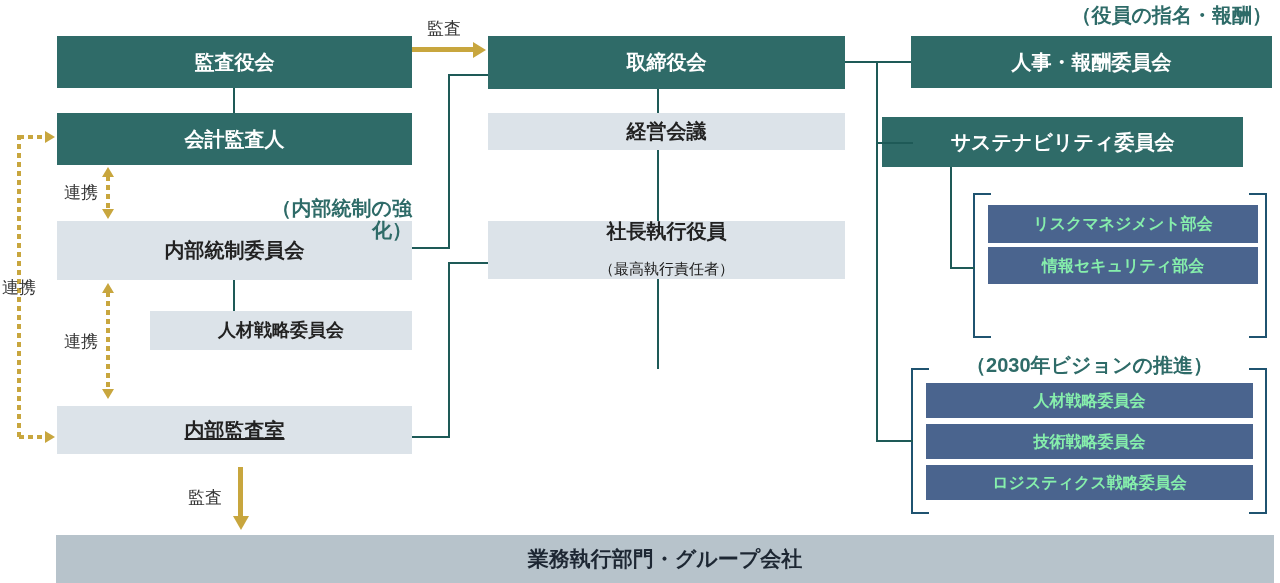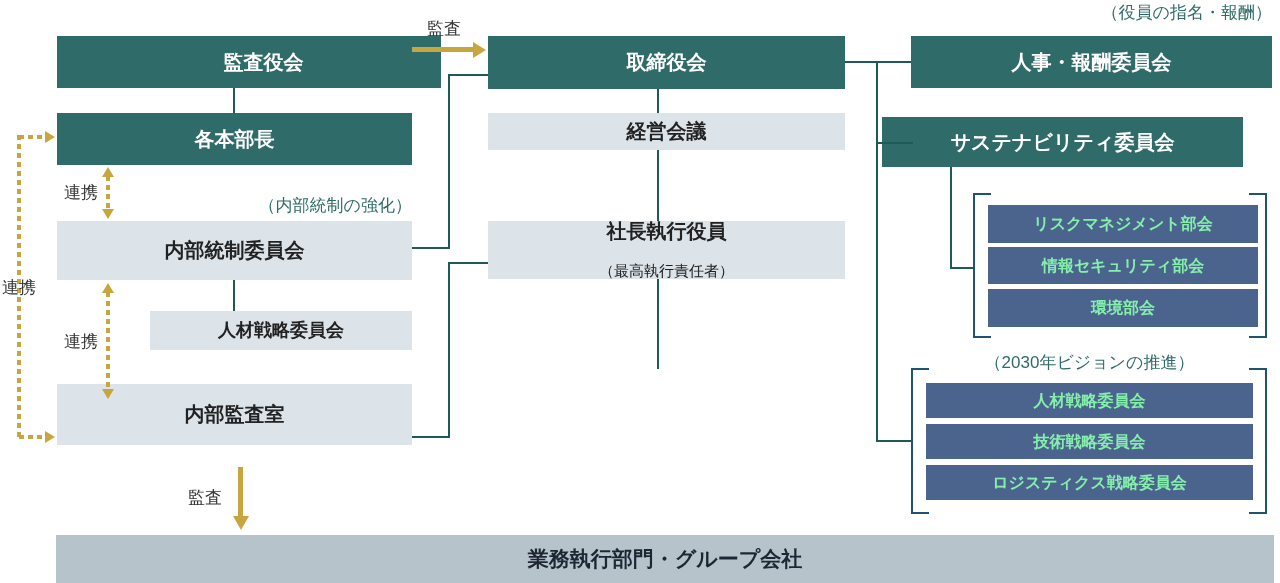--- a/index.html
+++ b/index.html
@@ -9,57 +9,57 @@
   }
   .box{
     position:absolute;display:flex;flex-direction:column;align-items:center;justify-content:center;
     text-align:center;font-weight:bold;line-height:1.25;
   }
   .teal{background:#2f6b68;color:#ffffff;font-size:20px;}
   .light{background:#dce3e9;color:#222222;font-size:20px;}
   .blue{background:#4a648e;color:#86efac;font-size:16px;}
   .bar{background:#b7c3cb;color:#1d2733;font-size:21px;}
   .f18{font-size:18px;}
-  .sub{font-size:15px;font-weight:normal;margin-top:18px;}
+  .sub{font-size:15px;font-weight:normal;margin-top:18px;font-family:Liberation Mono, monospace;}
   .vline{position:absolute;width:2px;background:#1e5a57;}
   .hline{position:absolute;height:2px;background:#1e5a57;}
   .bracket{position:absolute;box-sizing:border-box;border:2px solid #1f5370;}
   .bracket.bl{border-right:none;}
   .bracket.br{border-left:none;}
   .gold-h{position:absolute;height:5px;background:#c8a63e;}
   .gold-v{position:absolute;width:5px;background:#c8a63e;}
   .gdash-v{position:absolute;width:4px;background:repeating-linear-gradient(to bottom,#c8a63e 0 5px,transparent 5px 9px);}
   .gdash-h{position:absolute;height:4px;background:repeating-linear-gradient(to right,#c8a63e 0 5px,transparent 5px 9px);}
   .tri{position:absolute;width:0;height:0;}
   .tri-r-lg{border-top:8px solid transparent;border-bottom:8px solid transparent;border-left:13px solid #c8a63e;}
   .tri-d-lg{border-left:8px solid transparent;border-right:8px solid transparent;border-top:14px solid #c8a63e;}
   .tri-r-sm{border-top:6px solid transparent;border-bottom:6px solid transparent;border-left:10px solid #c8a63e;}
   .tri-u-sm{border-left:6px solid transparent;border-right:6px solid transparent;border-bottom:10px solid #c8a63e;}
   .tri-d-sm{border-left:6px solid transparent;border-right:6px solid transparent;border-top:10px solid #c8a63e;}
-  .annot{position:absolute;color:#2e6b68;font-weight:normal;font-size:17px;line-height:1.1;}
+  .annot{position:absolute;color:#2e6b68;font-weight:bold;font-size:20px;line-height:1.1;}
   .elabel{position:absolute;color:#333333;font-size:17px;line-height:1.1;}
 </style>
 </head>
 <body>
 
 <div id="canvas">
 
-  <div class="box teal" style="left:57px;top:36px;width:355px;height:52px;padding-left:29px;">
+  <div class="box teal" style="left:57px;top:36px;width:355px;height:52px;">
     <span>監査役会</span>
   </div>
   <div class="box teal" style="left:57px;top:113px;width:355px;height:52px;">
-    <span>各本部長</span>
+    <span>会計監査人</span>
   </div>
   <div class="box light" style="left:57px;top:221px;width:355px;height:59px;">
     <span>内部統制委員会</span>
   </div>
   <div class="box light f18" style="left:150px;top:311px;width:262px;height:39px;">
     <span>人材戦略委員会</span>
   </div>
-  <div class="box light" style="left:57px;top:384px;width:355px;height:61px;">
+  <div class="box light" style="left:57px;top:406px;width:355px;height:48px;text-decoration:underline;">
     <span>内部監査室</span>
   </div>
 
   <div class="box teal" style="left:488px;top:36px;width:357px;height:53px;">
     <span>取締役会</span>
   </div>
   <div class="box light" style="left:488px;top:113px;width:357px;height:37px;">
     <span>経営会議</span>
   </div>
   <div class="box light" style="left:488px;top:221px;width:357px;height:58px;">
@@ -71,23 +71,20 @@
     <span>人事・報酬委員会</span>
   </div>
   <div class="box teal" style="left:882px;top:117px;width:361px;height:50px;">
     <span>サステナビリティ委員会</span>
   </div>
   <div class="box blue" style="left:988px;top:205px;width:270px;height:38px;">
     <span>リスクマネジメント部会</span>
   </div>
   <div class="box blue" style="left:988px;top:247px;width:270px;height:37px;">
     <span>情報セキュリティ部会</span>
-  </div>
-  <div class="box blue" style="left:988px;top:289px;width:270px;height:38px;">
-    <span>環境部会</span>
   </div>
   <div class="box blue" style="left:926px;top:383px;width:327px;height:35px;">
     <span>人材戦略委員会</span>
   </div>
   <div class="box blue" style="left:926px;top:424px;width:327px;height:35px;">
     <span>技術戦略委員会</span>
   </div>
   <div class="box blue" style="left:926px;top:465px;width:327px;height:35px;">
     <span>ロジスティクス戦略委員会</span>
   </div>

